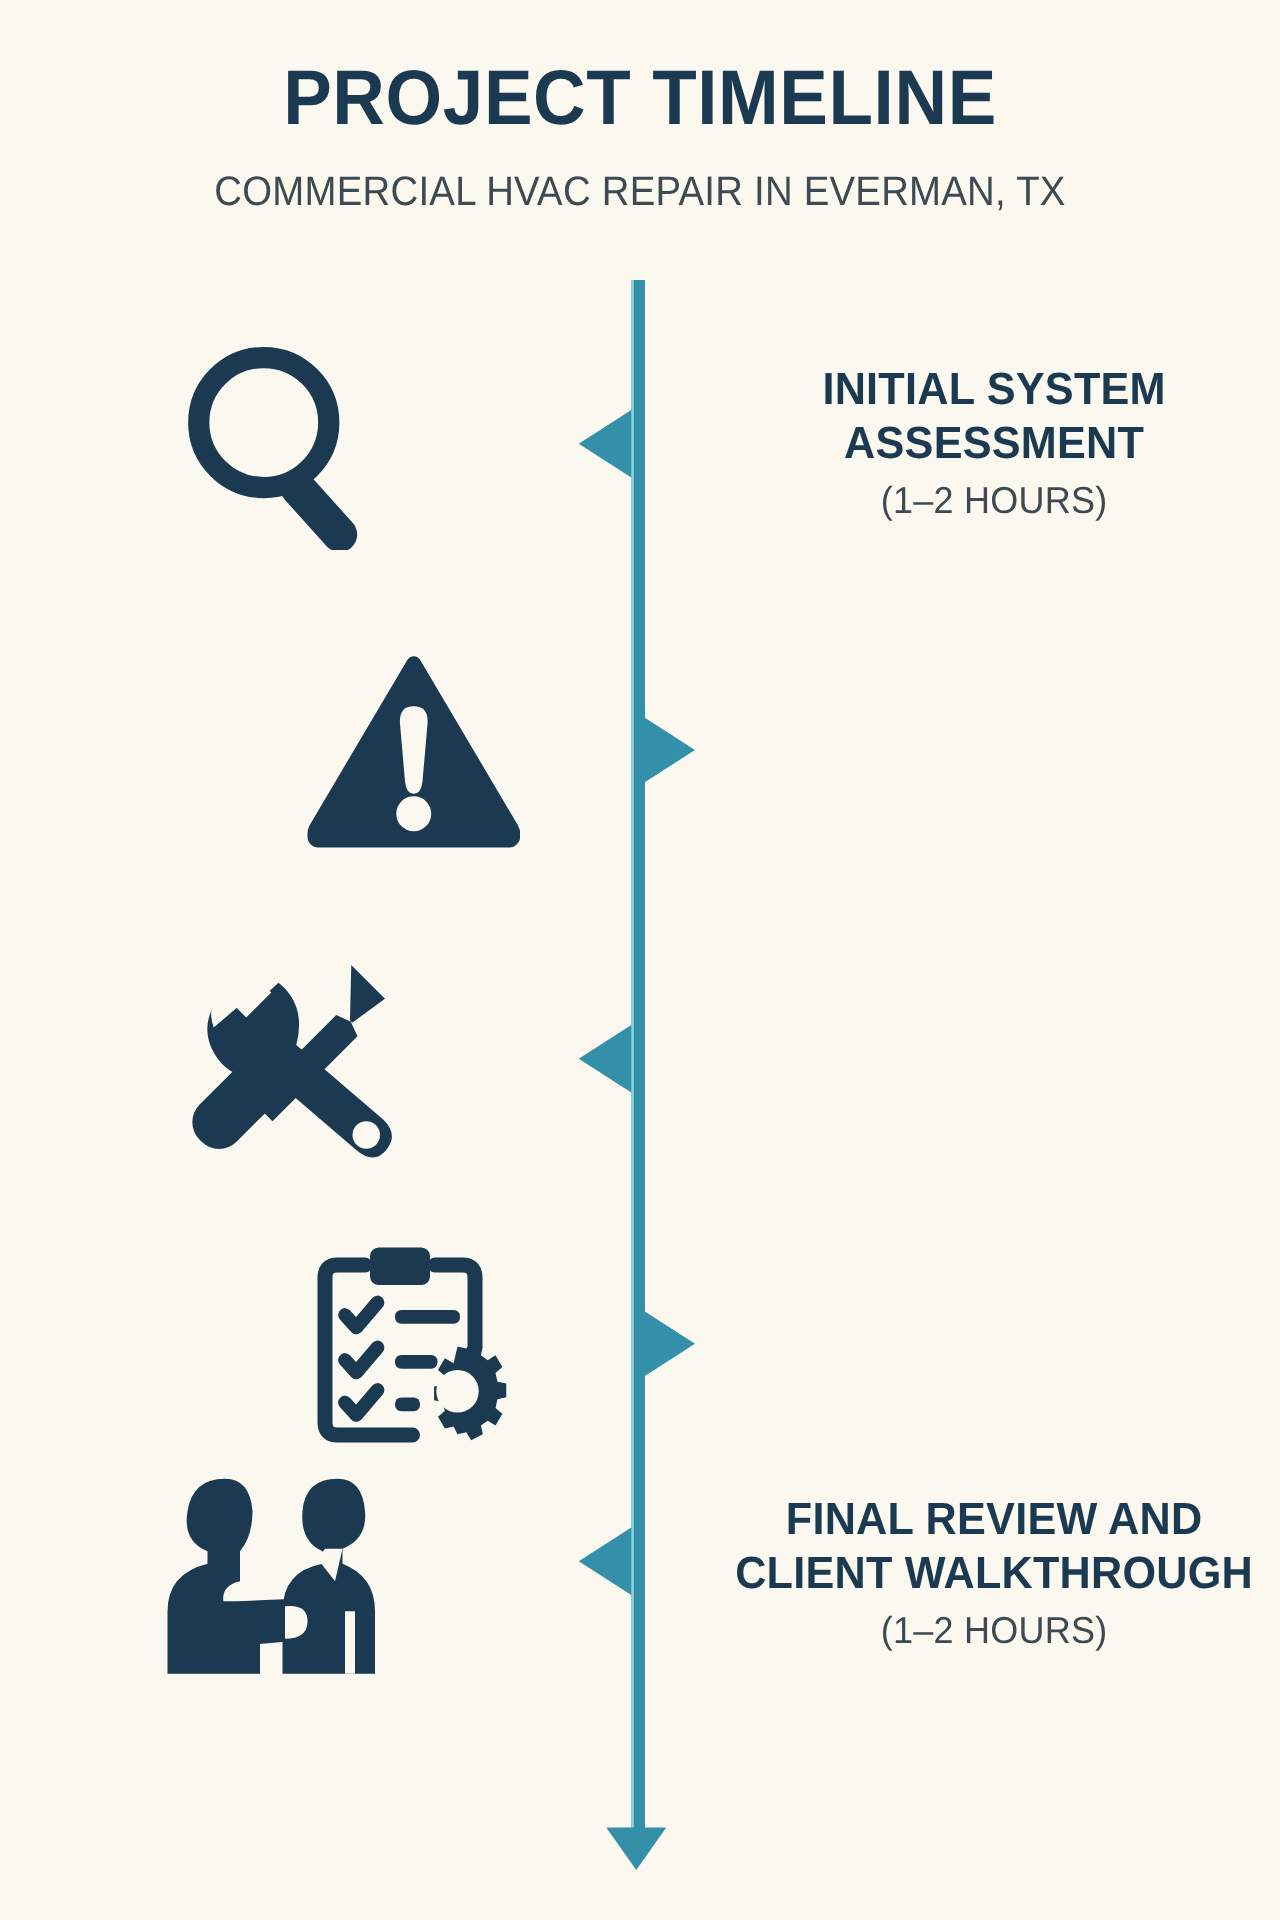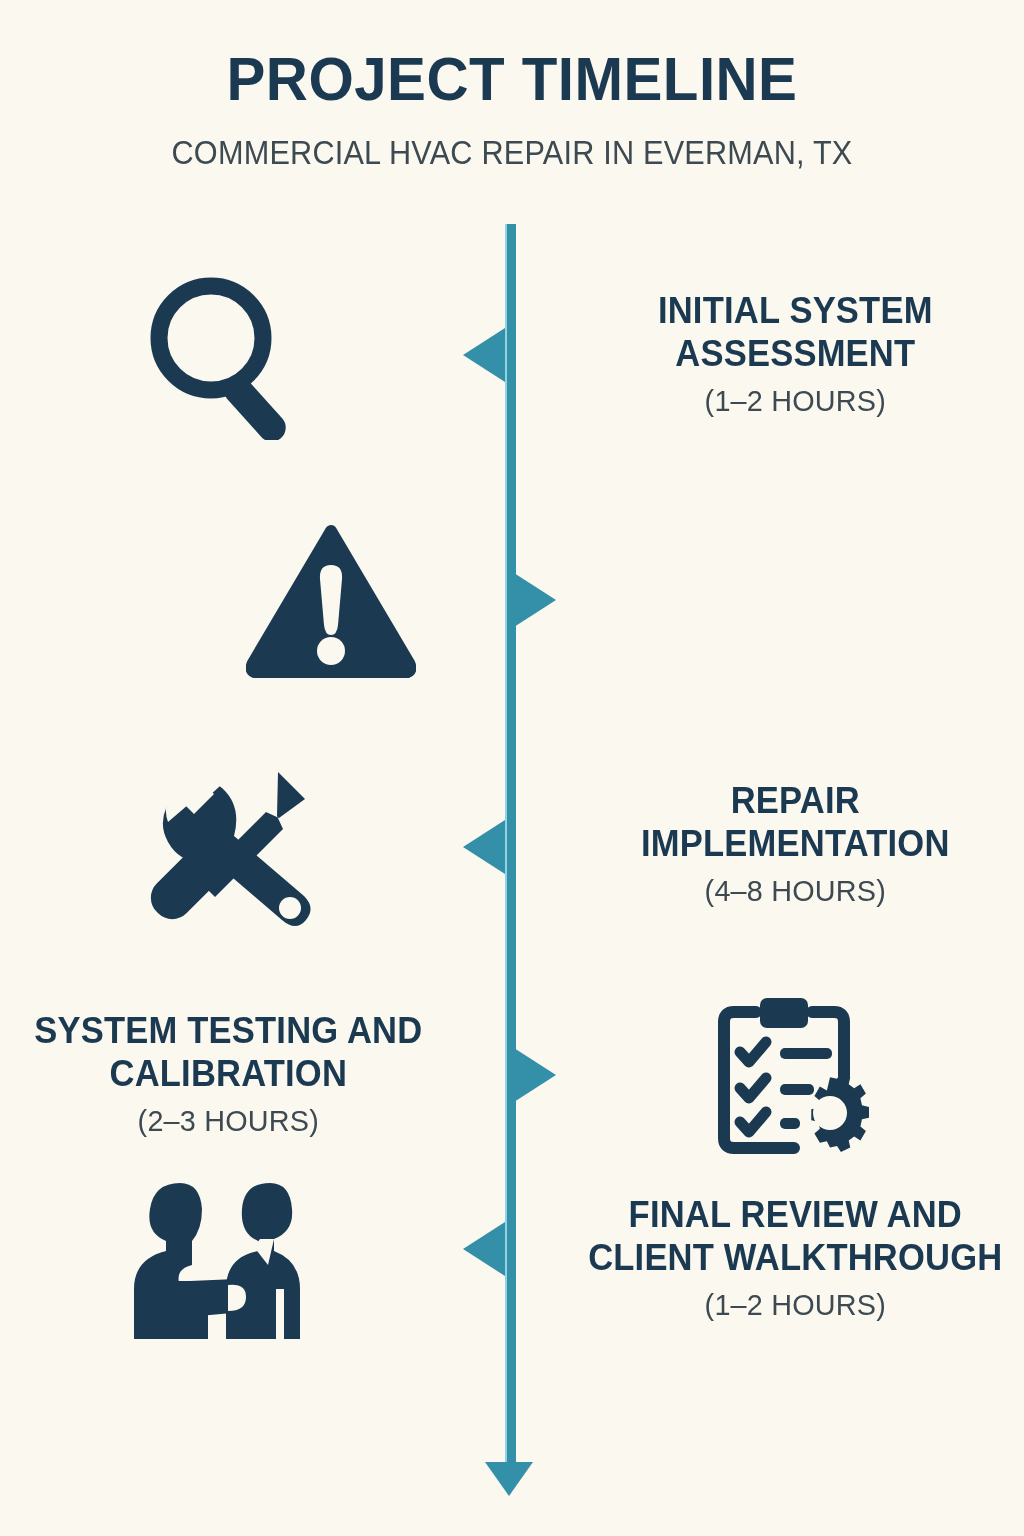--- a/index.html
+++ b/index.html
@@ -156,35 +156,23 @@
           </g>
 
           <path d="M44 22 Q22 40 30 62 L58 38 Z" fill="#fbf8ef"></path>
           <path d="M60 12 Q42 12 34 22 L60 46 L82 26 Q74 14 60 12 Z" fill="#fbf8ef"></path>
         </svg>
       </div>
     </div>
     <div class="gutter">
       <div class="marker left" style="position:absolute;left:463px;top:75px;"></div>
     </div>
-    <div class="cell text-right">
-      <div class="block">
-        <p class="label">REPAIR IMPLEMENTATION</p>
-        <p class="duration">(4–8 HOURS)</p>
-      </div>
-    </div>
   </div>
 
   <div class="row" style="top:975px;height:200px;">
-    <div class="cell text-left">
-      <div class="block">
-        <p class="label">SYSTEM TESTING AND CALIBRATION</p>
-        <p class="duration">(2–3 HOURS)</p>
-      </div>
-    </div>
     <div class="gutter">
       <div class="marker right" style="position:absolute;left:514px;top:73px;"></div>
     </div>
     <div class="cell">
       <div class="icon-wrap">
         <svg width="175" height="170" viewBox="0 0 175 170" aria-hidden="true">
           <g fill="none" stroke="#1b3a52" stroke-width="12" stroke-linejoin="round" stroke-linecap="round">
             <path d="M48 22 H26 Q16 22 16 32 V148 Q16 158 26 158 H86"></path>
             <path d="M104 22 H126 Q136 22 136 32 V86"></path>
           </g>

